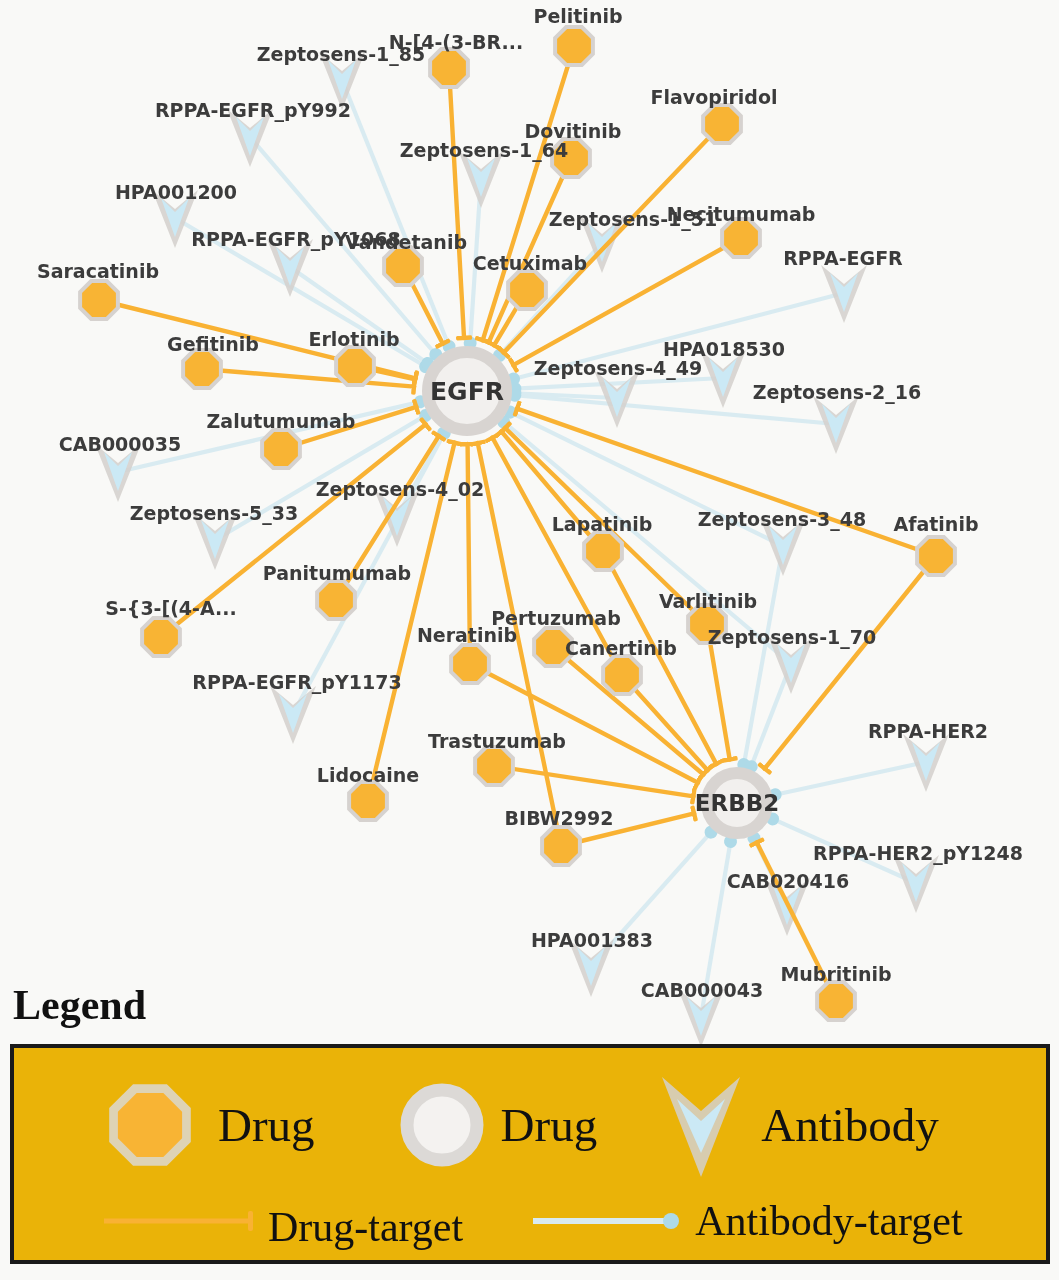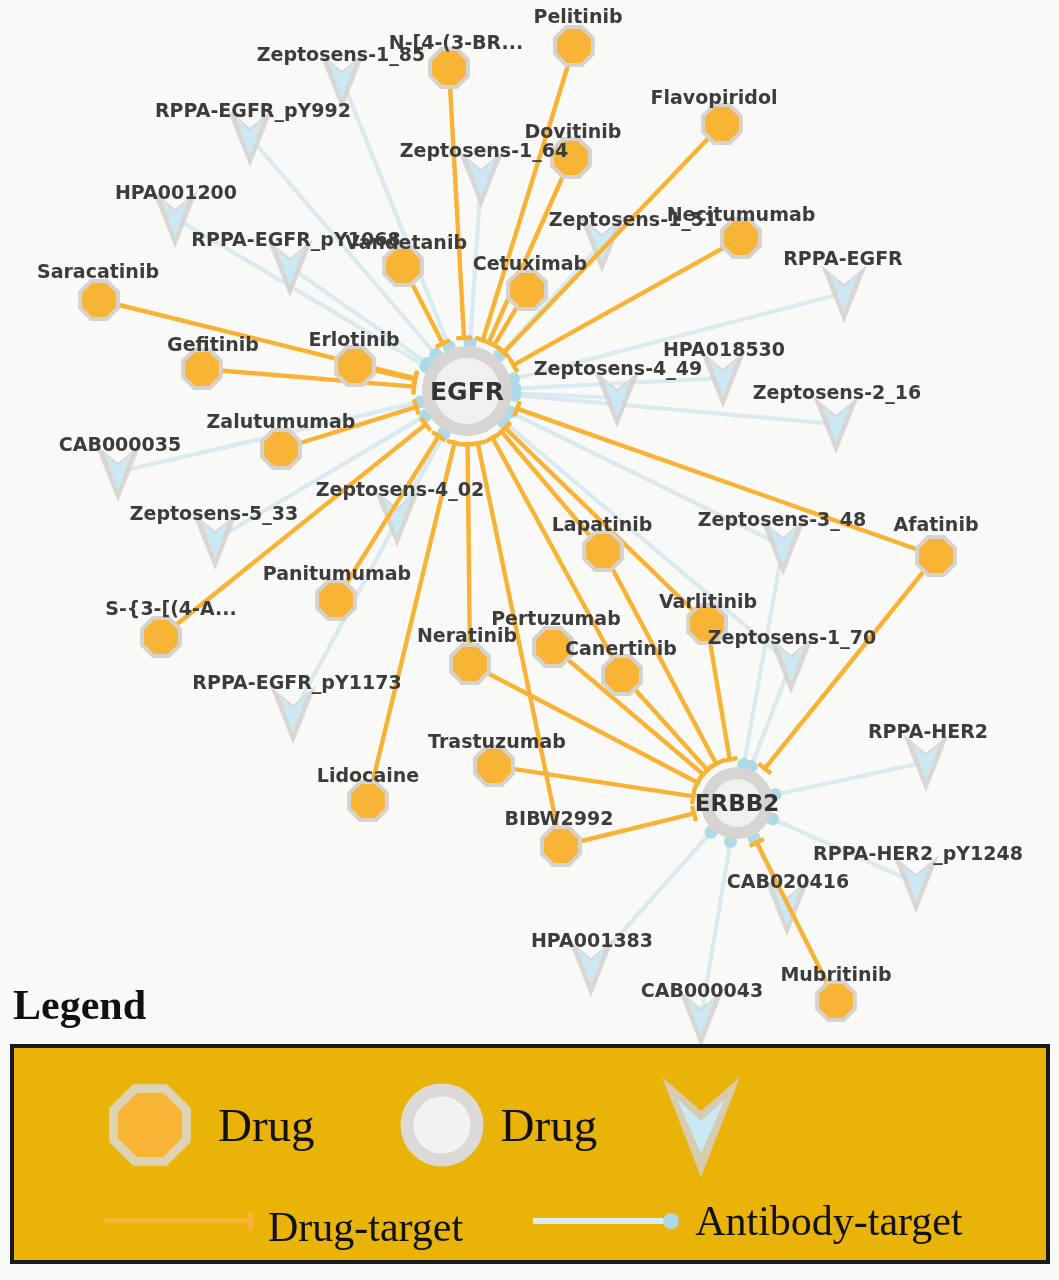--- a/index.html
+++ b/index.html
@@ -269,20 +269,21 @@
         </svg>
         <span class="legend-text" style="margin-left:18px;">Drug</span>
         <svg class="licon" width="86" height="86" viewBox="0 0 86 86" style="margin-left:84px;">
           <circle cx="43" cy="43" r="35" fill="#f4f2f0" stroke="#dcd9d6" stroke-width="13"></circle>
         </svg>
         <span class="legend-text" style="margin-left:16px;">Drug</span>
         <svg class="licon" width="92" height="116" viewBox="0 0 92 116" style="margin-left:58px;">
           <path d="M 7 10 L 46 44 L 85 10 L 46 110 Z" fill="#d3d0cd" opacity="0.85"></path>
           <path d="M 22 32 L 46 54 L 70 32 L 46 86 Z" fill="#cbe9f5"></path>
         </svg>
+        <span class="legend-text" style="margin-left:14px;">Antibody</span>
       </div>
       <div class="legend-row2">
         <svg class="licon" width="160" height="26" viewBox="0 0 160 26" style="margin-left:86px;">
           <line x1="4" y1="13" x2="150" y2="13" stroke="#f9b233" stroke-width="5"></line>
           <rect x="148" y="3" width="5" height="20" rx="2" fill="#f9b233"></rect>
         </svg>
         <span class="legend-text2" style="margin-left:8px;margin-top:12px;">Drug-target</span>
         <svg class="licon" width="158" height="26" viewBox="0 0 158 26" style="margin-left:66px;">
           <line x1="4" y1="13" x2="140" y2="13" stroke="#d9ebf1" stroke-width="6"></line>
           <circle cx="142" cy="13" r="8" fill="#aedae8"></circle>

